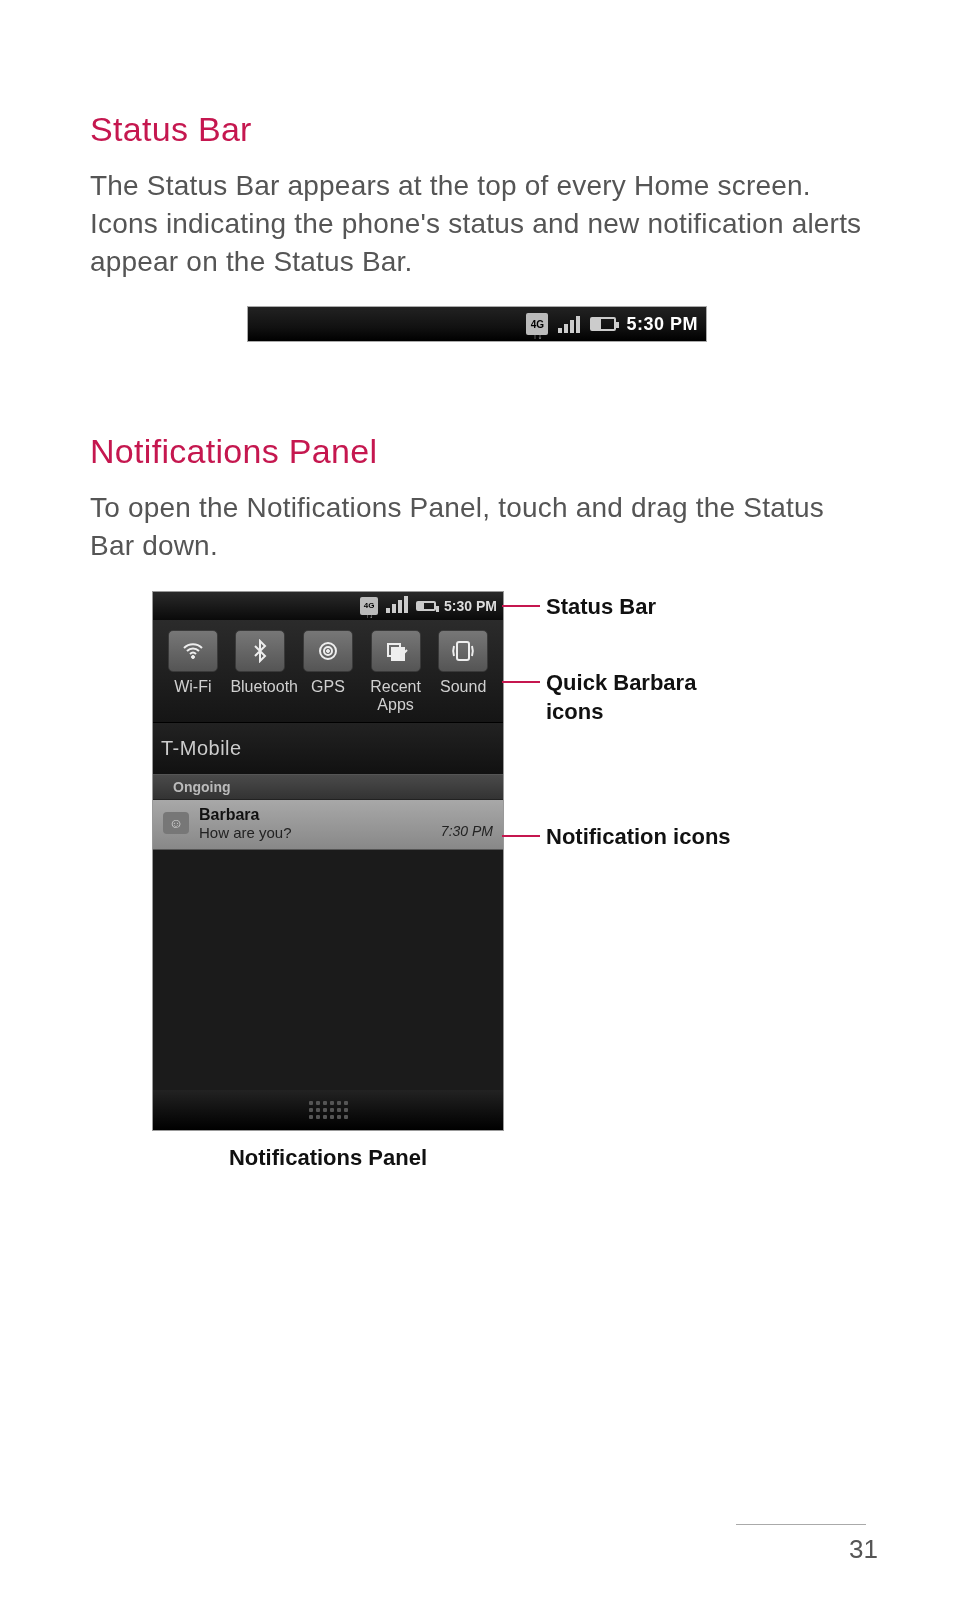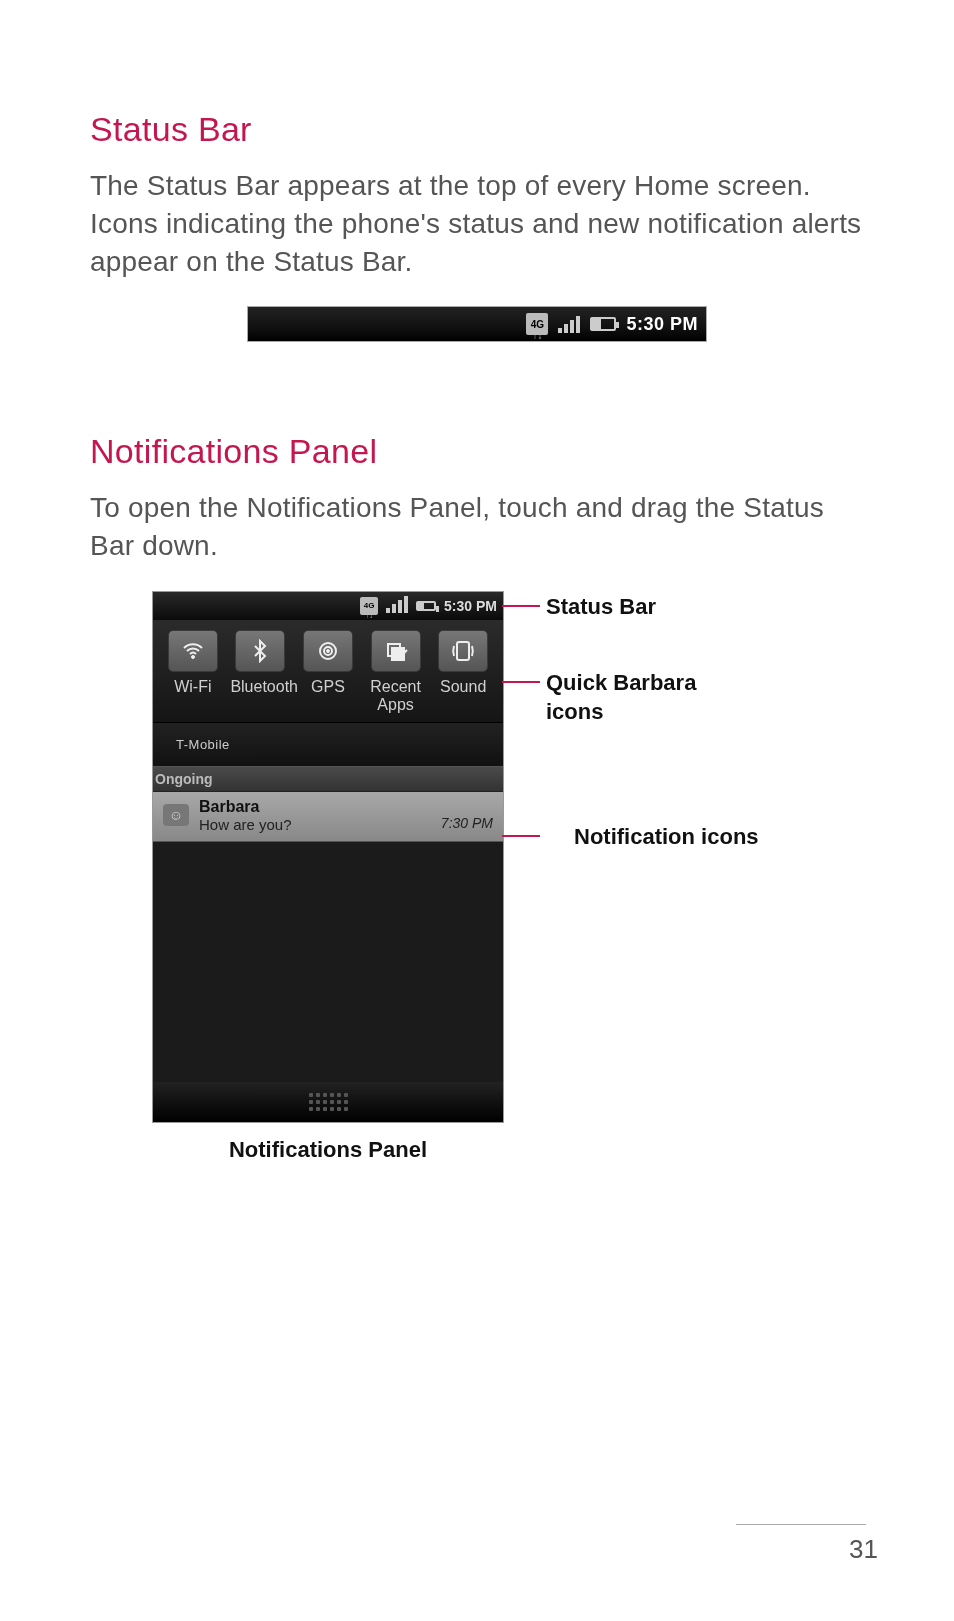--- a/index.html
+++ b/index.html
@@ -114,28 +114,28 @@
     background: linear-gradient(#777,#555);
     border: 1px solid #3a3a3a;
     border-radius: 5px;
     display:flex; align-items:center; justify-content:center;
     color:#eee;
   }
   .qs-btn svg { width: 24px; height: 24px; fill:#eee; stroke:#eee; }
   .carrier-row {
     background: linear-gradient(#222,#111);
     color:#ccc;
-    padding: 14px 23px;
-    font-size: 13px;
+    padding: 14px 8px;
+    font-size: 20px;
     letter-spacing: 0.5px;
   }
   .section-label {
     background: linear-gradient(#4a4a4a,#333);
     color:#bbb;
-    padding: 4px 2px;
+    padding: 4px 20px;
     font-size: 14px;
     font-weight: 700;
     border-top: 1px solid #555;
     border-bottom: 1px solid #222;
   }
   .notif-row {
     background: linear-gradient(#a8a8a8,#888);
     padding: 6px 10px 8px 10px;
     display:flex; align-items:center; gap:10px;
     color:#1a1a1a;
@@ -326,20 +326,20 @@
       </div>
     </div>
 
     <div class="annot-line" style="left:412px; top:14px; width:38px;"></div>
     <div class="annot" style="left:456px; top:2px;">Status Bar</div>
 
     <div class="annot-line" style="left:412px; top:90px; width:38px;"></div>
     <div class="annot" style="left:456px; top:78px; width:200px;">Quick Barbara icons</div>
 
     <div class="annot-line" style="left:412px; top:244px; width:38px;"></div>
-    <div class="annot" style="left:484px; top:232px; width:200px;">Notification icons</div>
+    <div class="annot" style="left:456px; top:232px; width:200px;">Notification icons</div>
 
     <div class="caption">Notifications Panel</div>
   </div>
 </div>
 
 <div class="pagefooter-rule"></div>
 <div class="pagefooter">31</div>
 
 </body></html>

